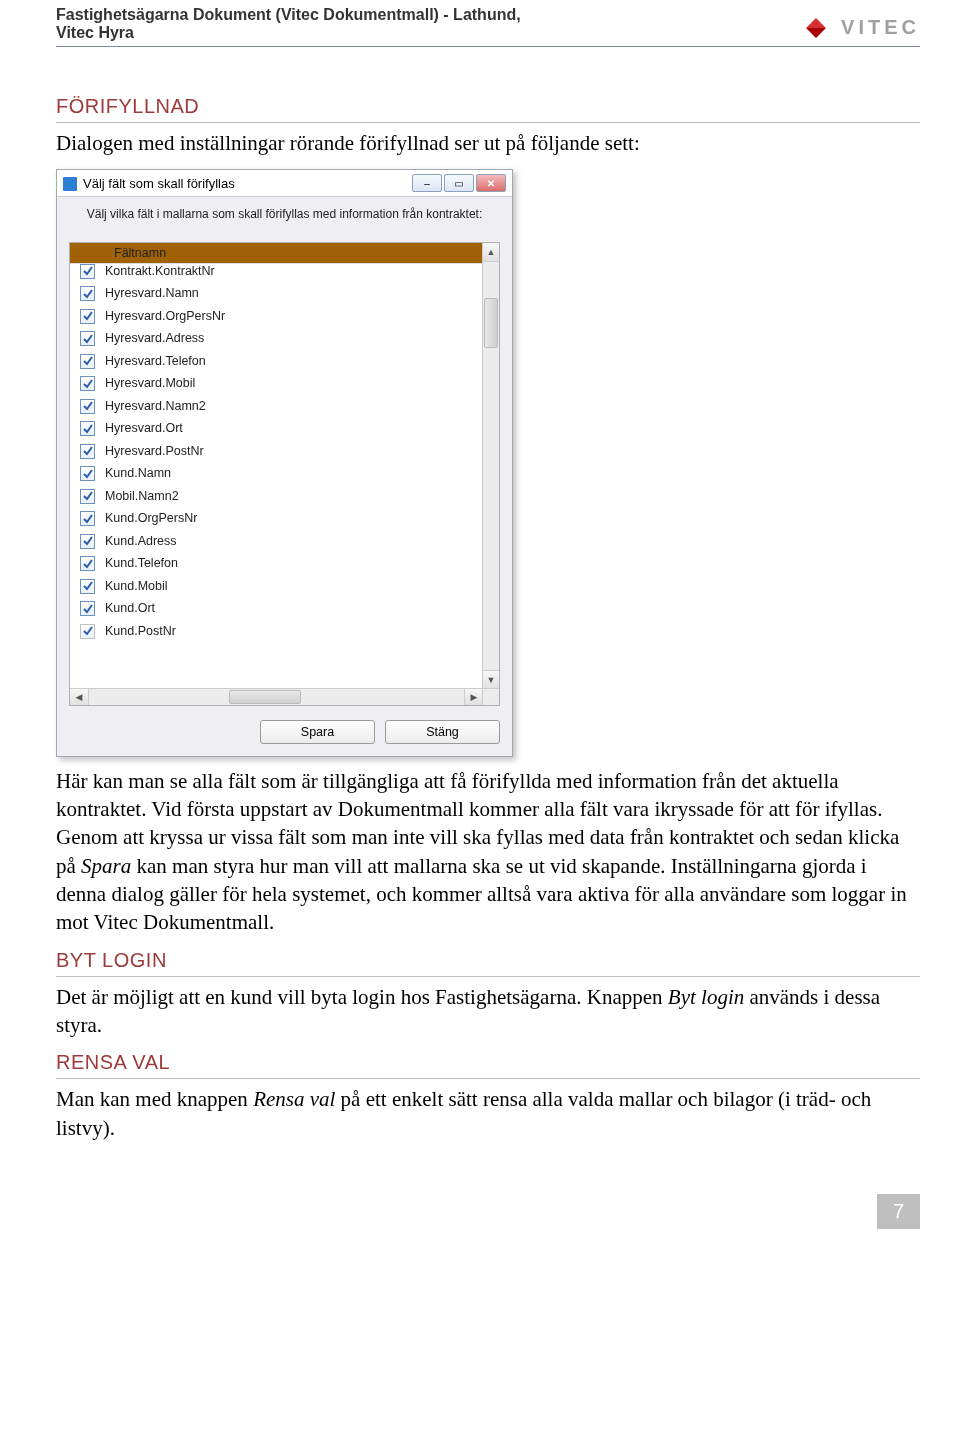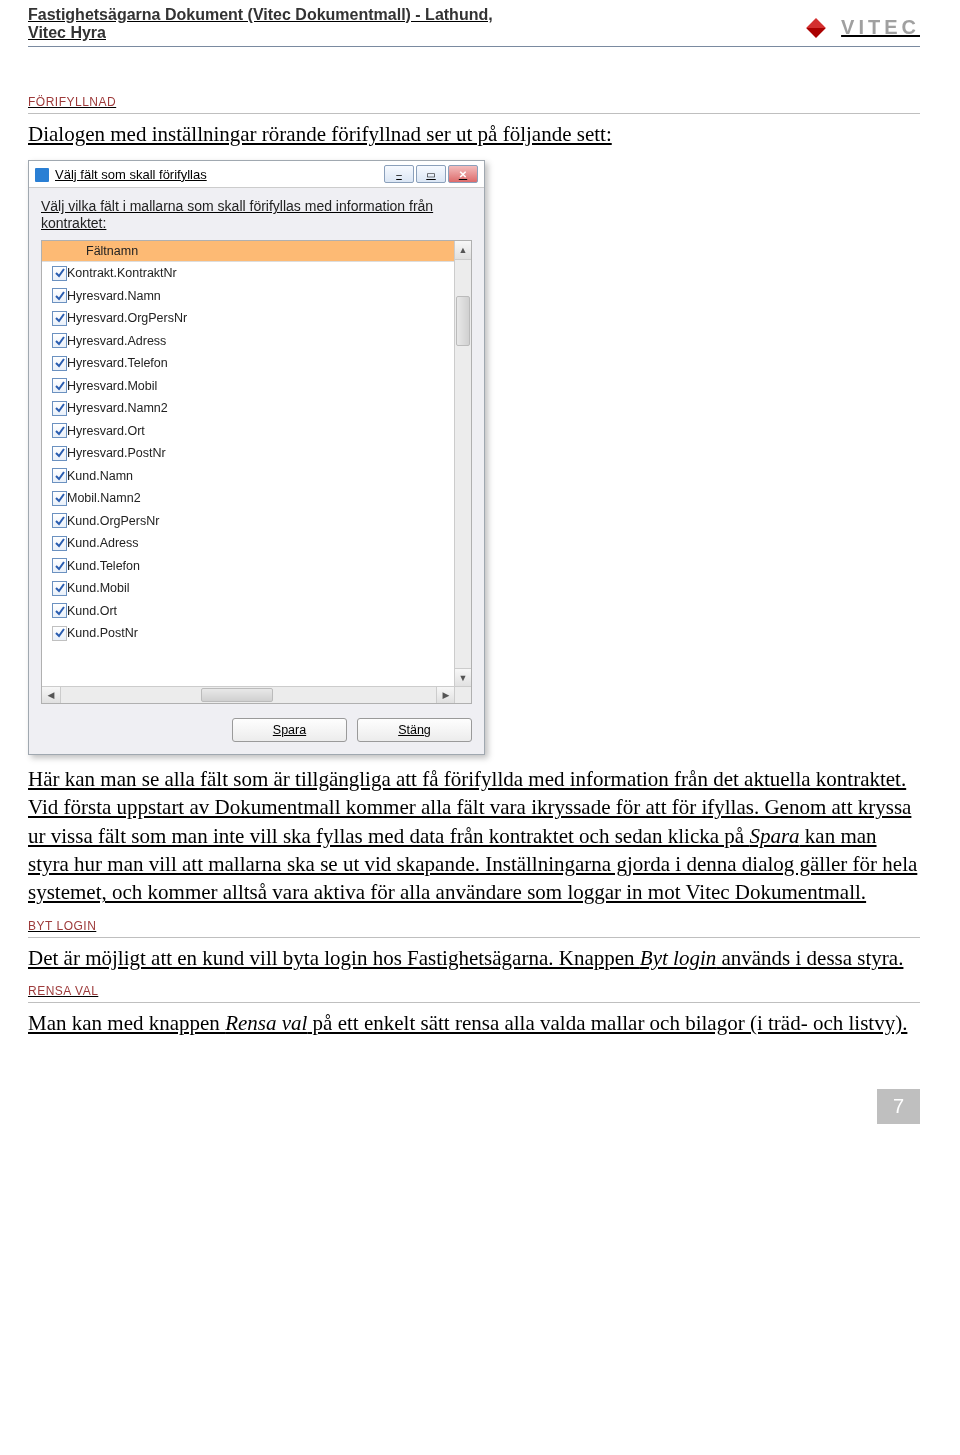--- a/index.html
+++ b/index.html
@@ -5,22 +5,21 @@
   body {
     margin: 0;
     padding: 0;
     font-family: Garamond, 'Times New Roman', serif;
     font-size: 17px;
     color: #000;
     background: #fff;
     width: 960px;
   }
   .page {
-    padding: 0 40px 40px 28px;
-    text-decoration: underline;
+    padding: 0 40px 40px 56px;
   }
   .header {
     display: flex;
     justify-content: space-between;
     align-items: flex-start;
     padding-top: 6px;
     border-bottom: 1px solid #7a8aa0;
     margin-bottom: 48px;
   }
   .header-left {
@@ -46,21 +45,21 @@
   }
   .vitec-text {
     font-family: Arial, sans-serif;
     font-weight: bold;
     font-size: 20px;
     letter-spacing: 4px;
     color: #a0a0a0;
   }
   .section-title {
     font-family: Arial, sans-serif;
-    font-size: 12px;
+    font-size: 20px;
     color: #9d3a3a;
     letter-spacing: 0.5px;
     margin-bottom: 0px;
     border-bottom: 1px solid #bfbfbf;
     padding-bottom: 4px;
   }
   .body-text {
     font-size: 21px;
     line-height: 1.35;
     margin-top: 6px;
@@ -116,24 +115,25 @@
   }
   .win-close {
     background: linear-gradient(#f3bdbd,#dd6b6b);
     color: #fff;
     font-weight: bold;
   }
   .dialog-body {
     padding: 10px 12px 12px 12px;
   }
   .dialog-desc {
-    font-size: 14px;
+    font-size: 12px;
     line-height: 1.2;
     color: #222;
-    margin-bottom: 8px;
+    margin-bottom: 20px;
+    text-align: center;
   }
   .list-wrap {
     background: #fff;
     border: 1px solid #b0b0b0;
     height: 462px;
     position: relative;
   }
   .list-scroll-y {
     position: absolute;
     right: 0;
@@ -208,28 +208,28 @@
   .list-inner {
     position: absolute;
     left: 0; top: 0; right: 16px; bottom: 16px;
     overflow: hidden;
   }
   .list-header {
     padding: 3px 0 3px 44px;
     font-size: 12.5px;
     color: #222;
     border-bottom: 1px solid #ddd;
-    background: #fdba74;
+    background: #a16207;
   }
   .list-rows {}
   .list-row {
     display: flex;
-    align-items: center;
     height: 22.5px;
     padding-left: 10px;
+    gap: 10px;
   }
   .chk {
     width: 13px; height: 13px;
     border: 1px solid #6b91c0;
     background: linear-gradient(#fff,#e9f0f9);
     display: flex;
     align-items: center;
     justify-content: center;
   }
   .chk svg { width: 10px; height: 10px; }

